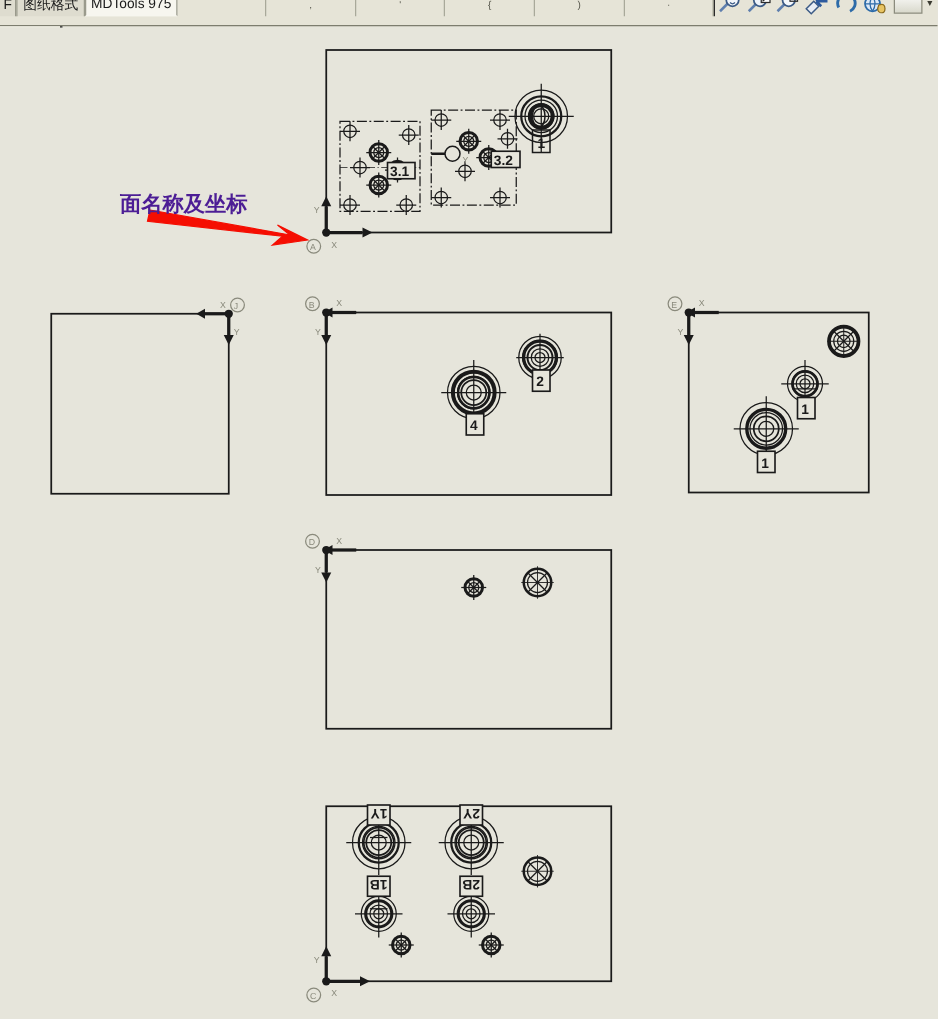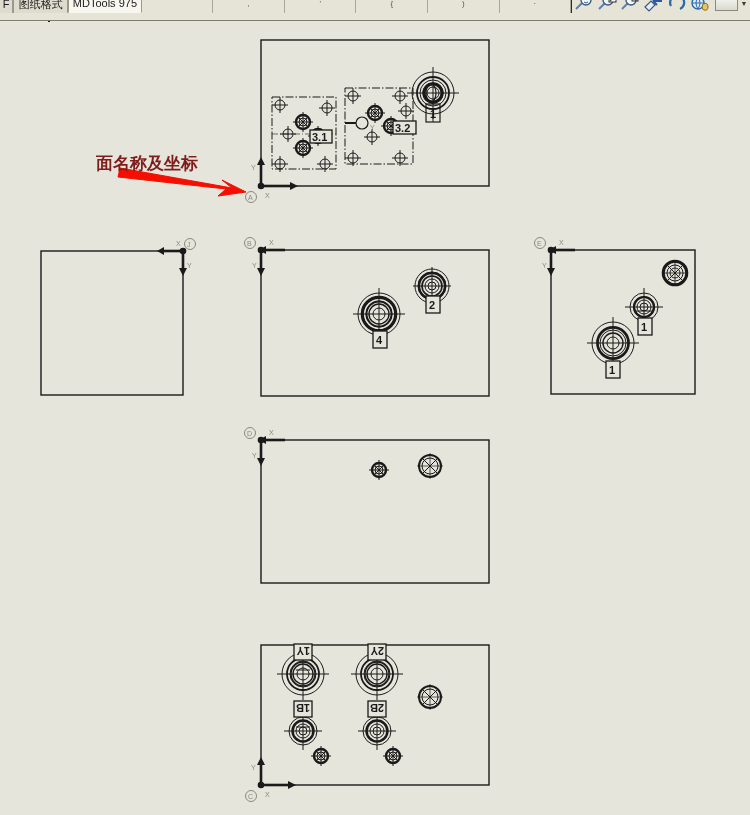--- a/index.html
+++ b/index.html
@@ -70,21 +70,21 @@
   }
   
   #canvas{
     position:absolute;left:0;top:22px;width:750px;height:793px;
     background:#e6e5db;
   }
   #canvas svg{display:block;}
   
   .anno-note{
     position:absolute;
-    color:#7f1d1d;
+    color:#4c1d95;
     font-size:17px;
     font-weight:bold;
     font-family:"DejaVu Sans", sans-serif;
     white-space:nowrap;
     letter-spacing:0px;
   }
 </style>
 </head>
 <body>
 

